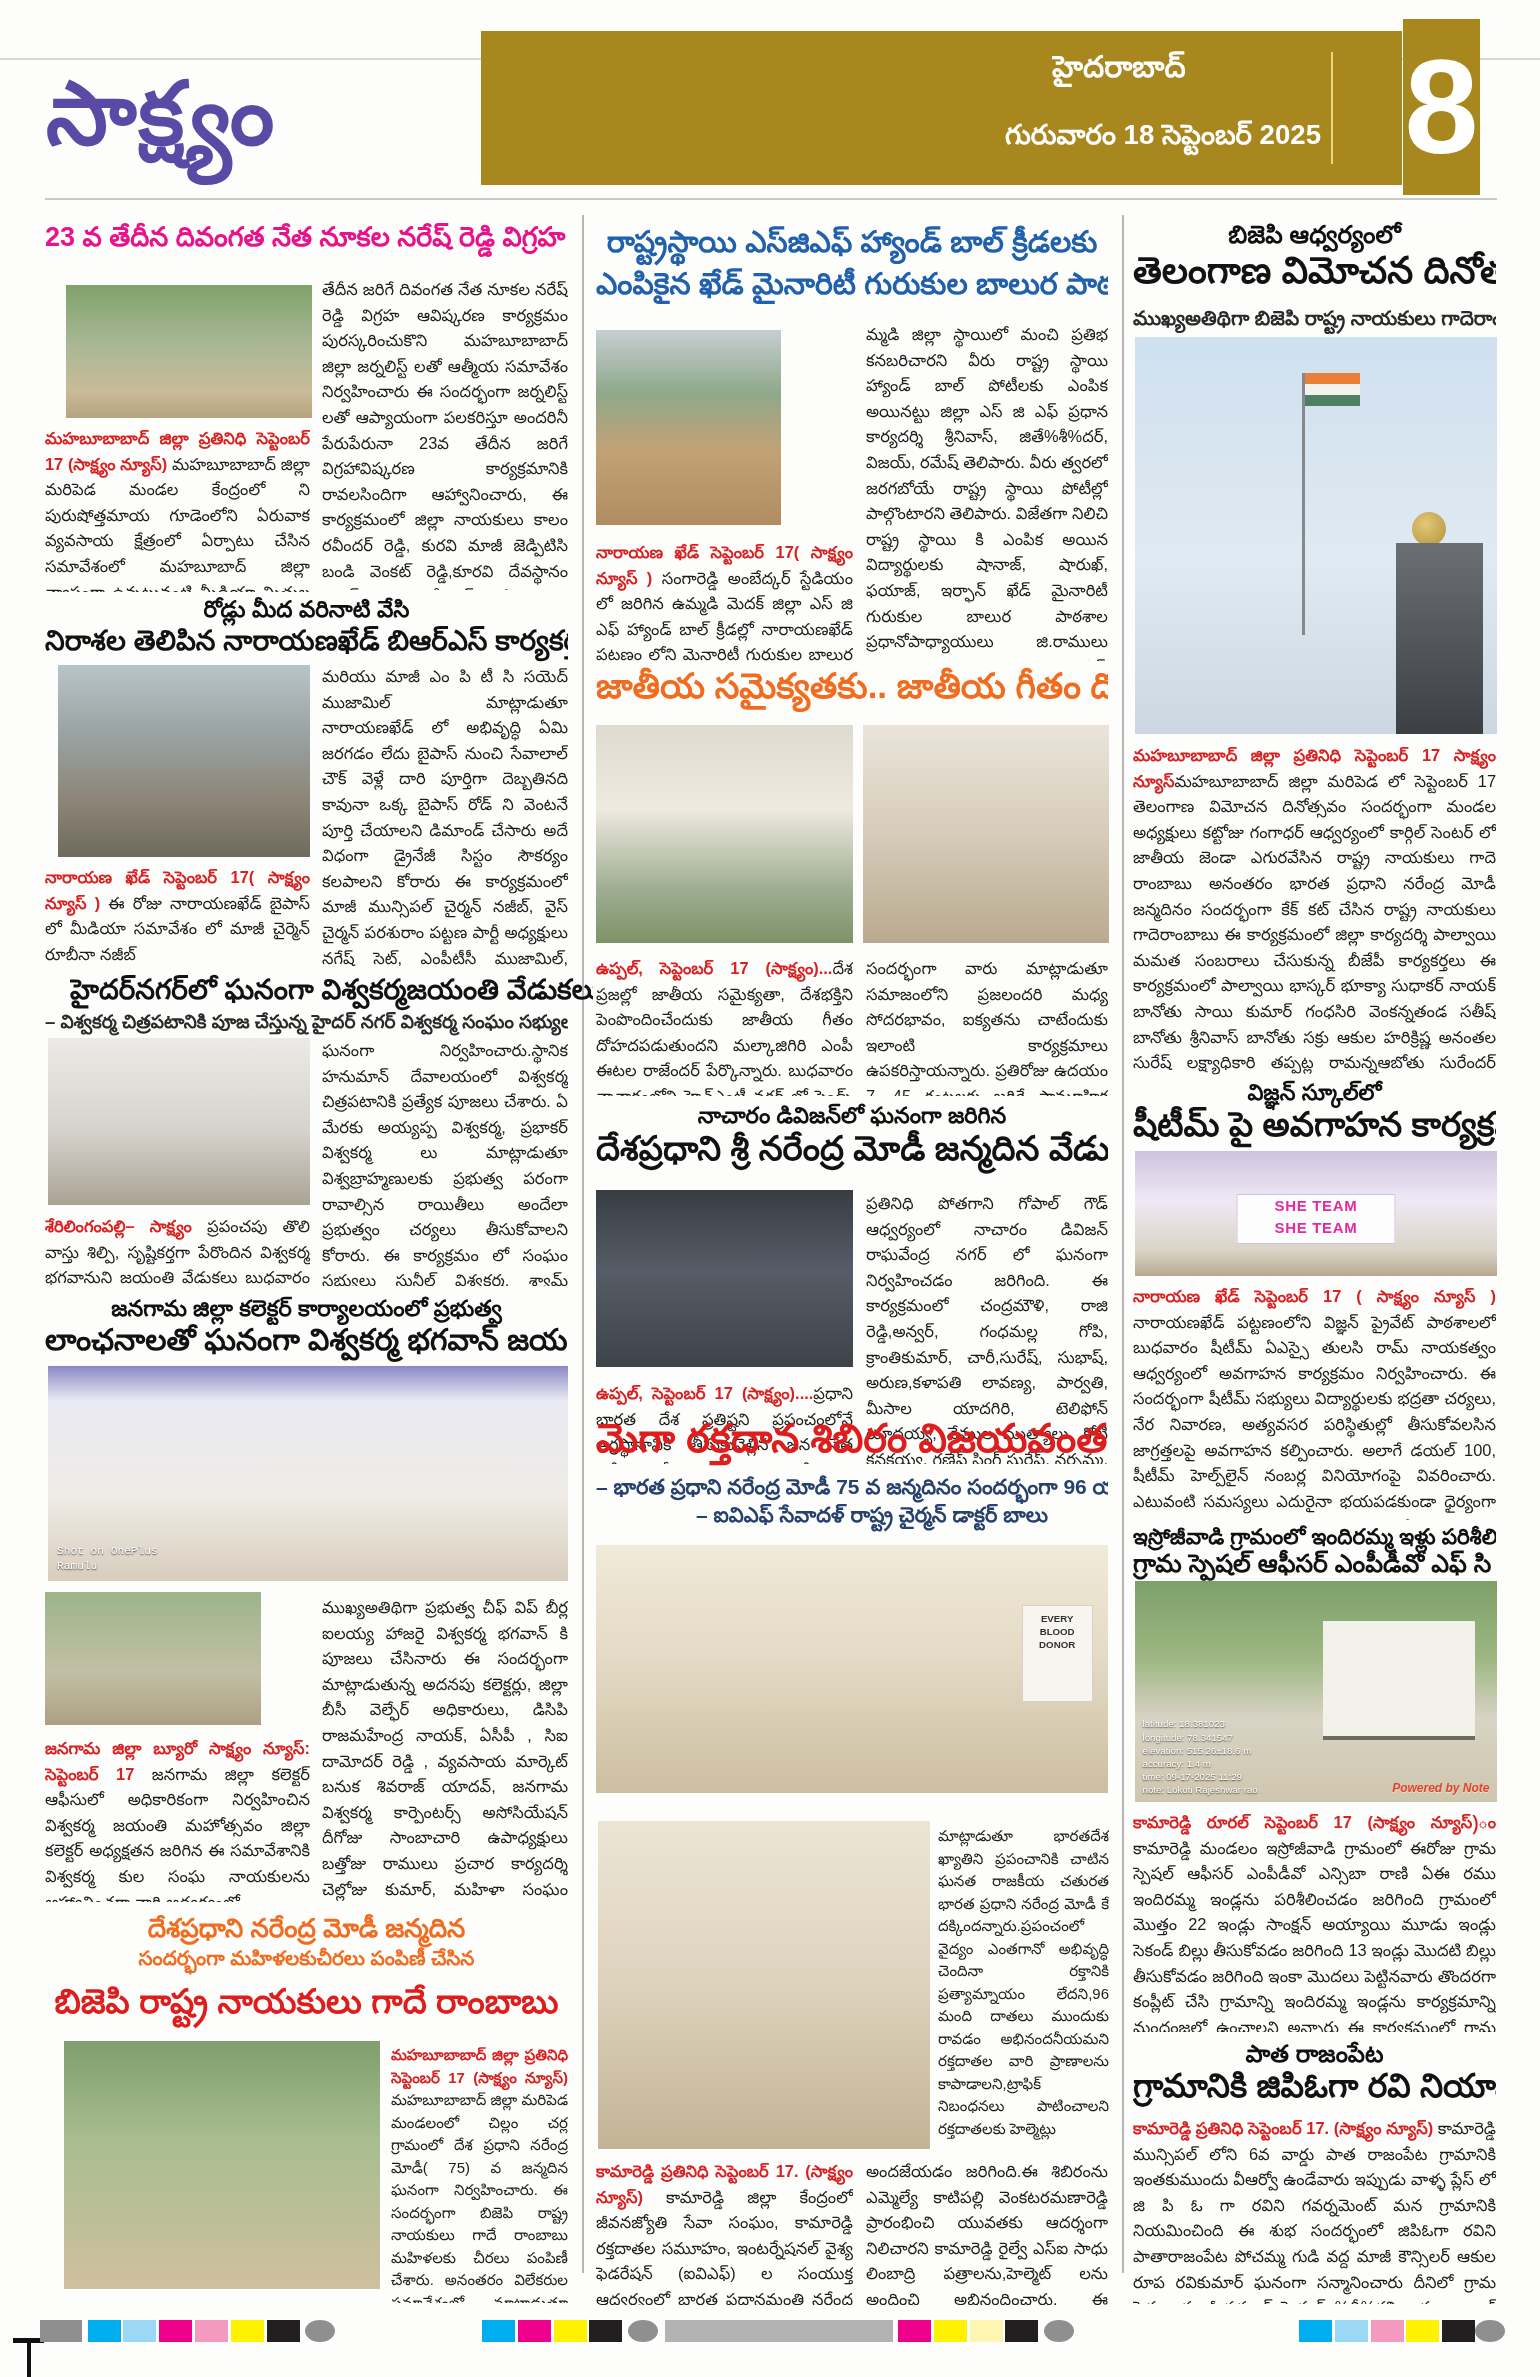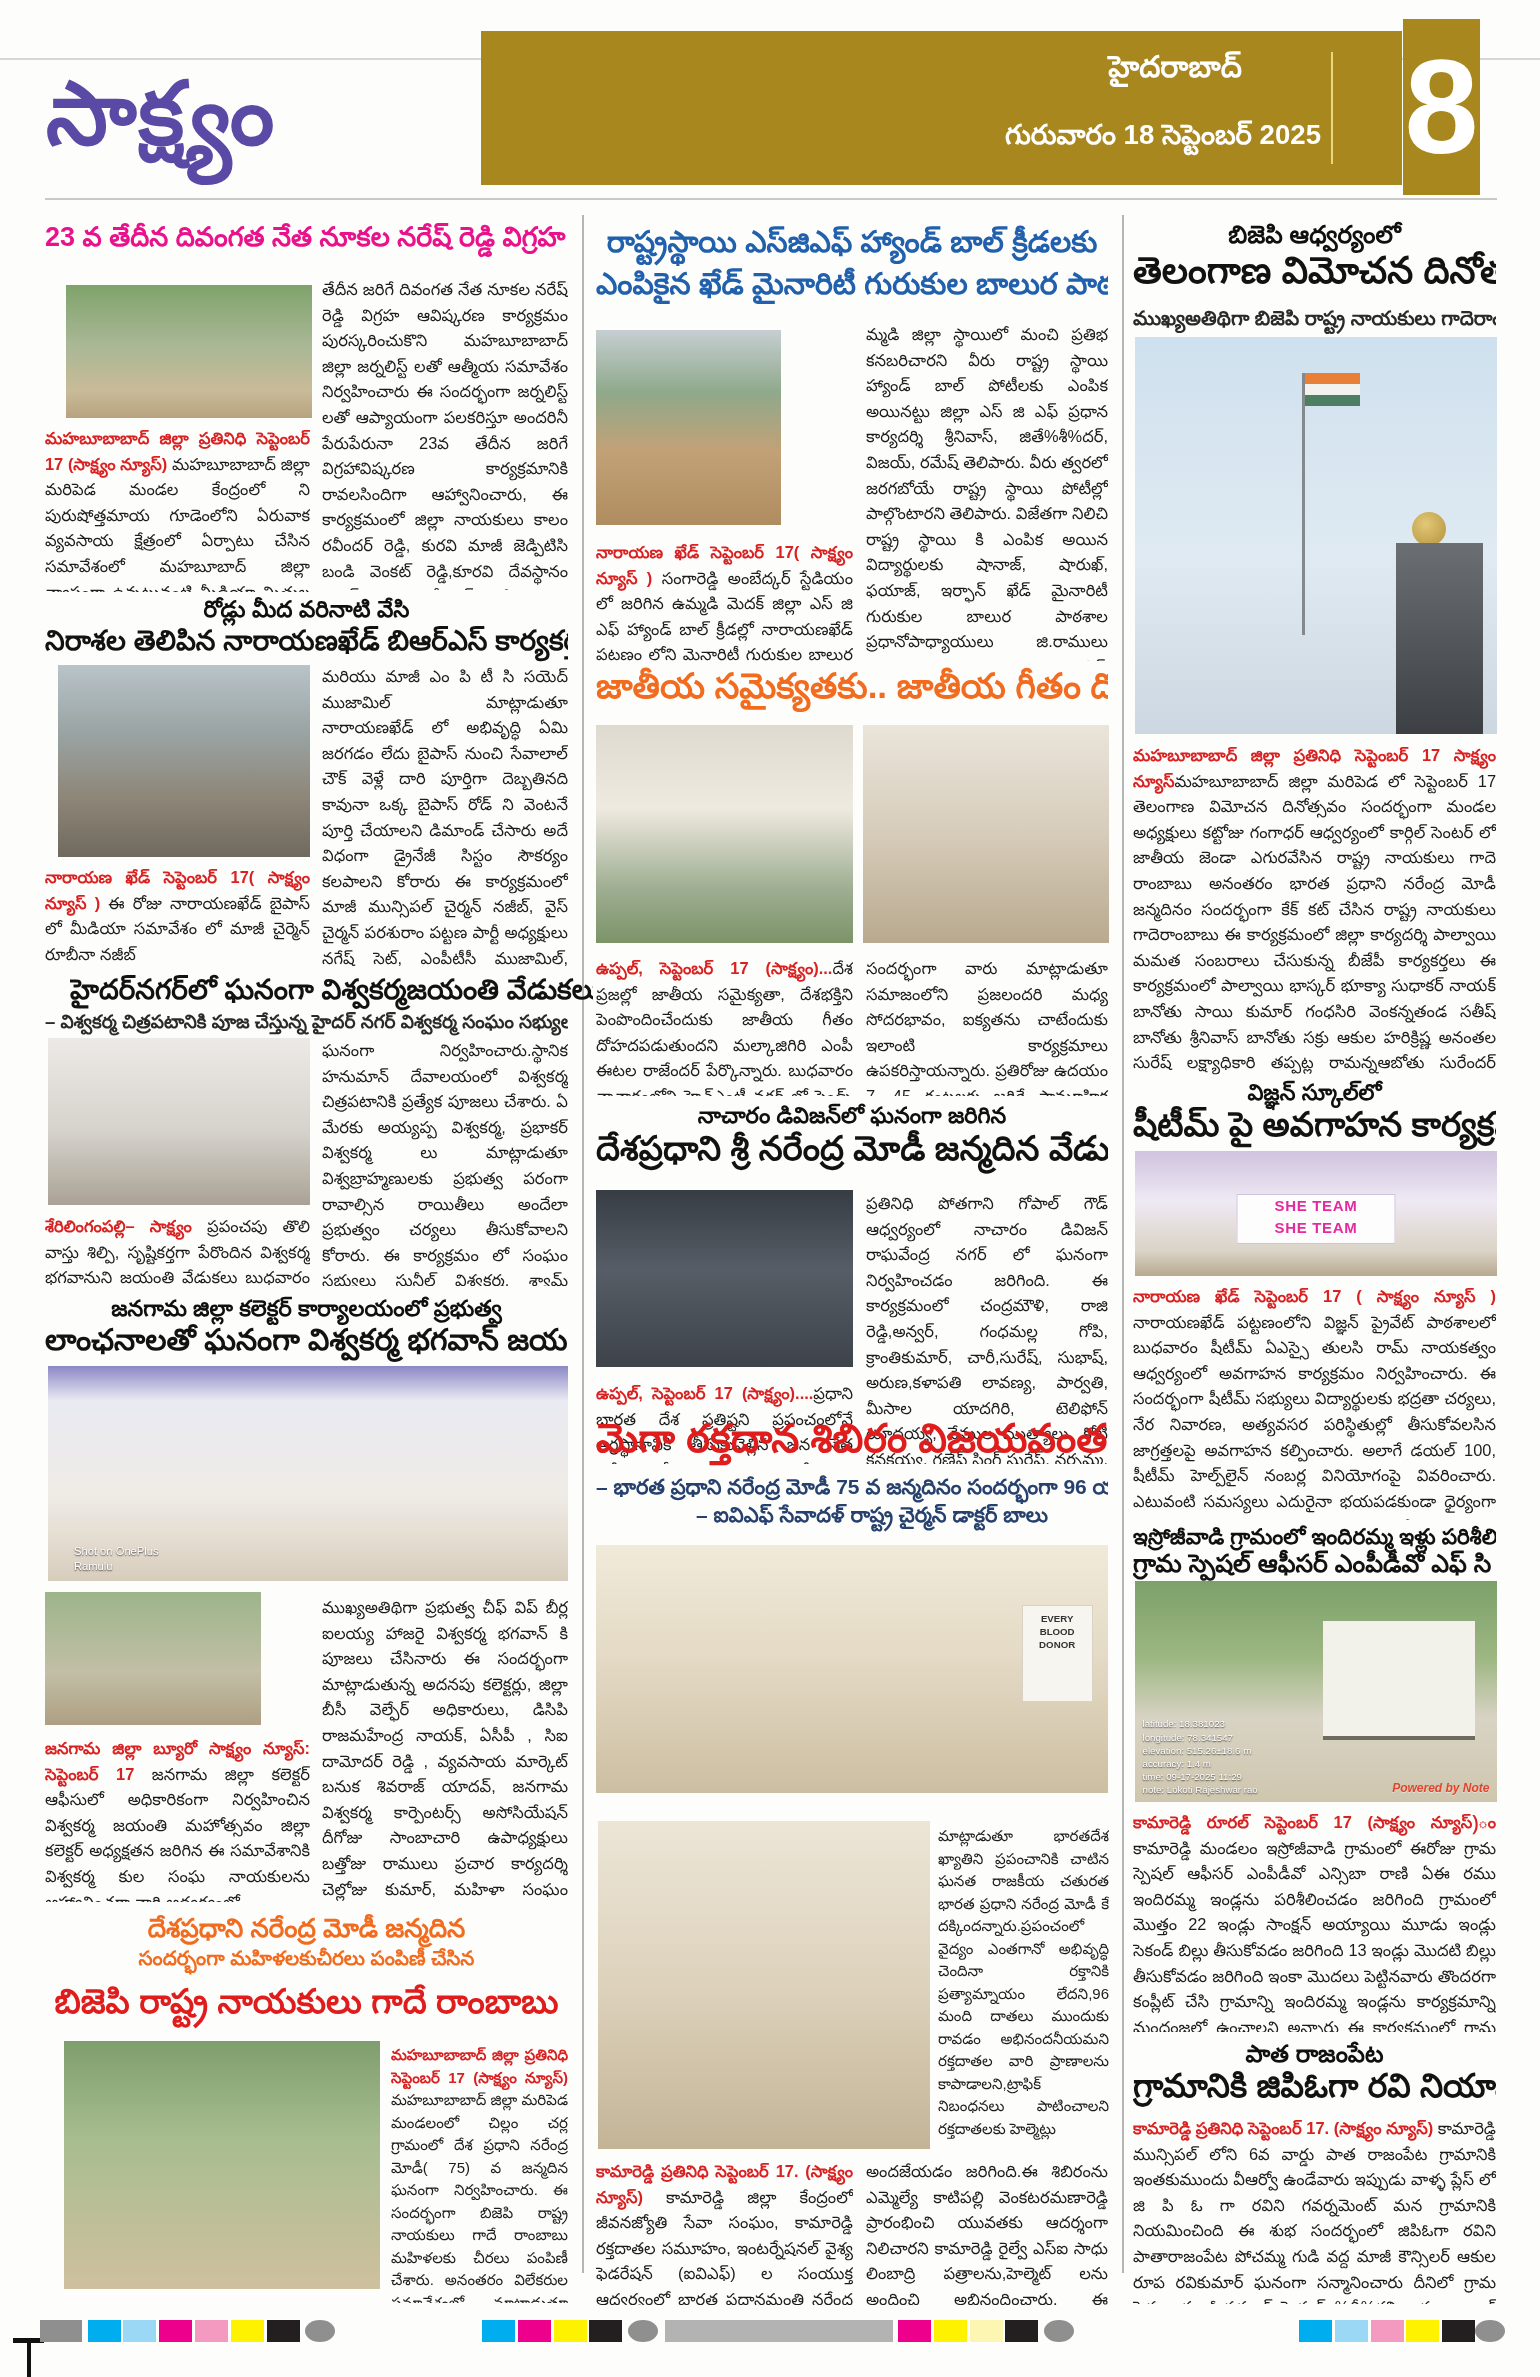--- a/index.html
+++ b/index.html
@@ -7,21 +7,21 @@
         font-family:"Liberation Sans","DejaVu Sans",sans-serif;color:#1b1b1b;}
   .rule-h{position:absolute;background:#c9c9c9;height:1.5px;}
   .rule-v{position:absolute;background:#b5b5b5;width:1.5px;}
   
   .logo{position:absolute;left:46px;top:39px;width:403px;height:157px;
         font-size:88px;font-weight:bold;color:#5a4aa5;line-height:149px;letter-spacing:1.5px;
         white-space:nowrap;overflow:hidden;}
   .band{position:absolute;left:481px;top:31px;width:921px;height:154px;background:#a8871f;}
   .section-title{position:absolute;left:127px;top:36px;width:552px;text-align:center;
         color:#ffffff;font-weight:bold;font-size:64px;white-space:nowrap;overflow:hidden;}
-  .city{position:absolute;right:104px;top:19.4px;width:246px;text-align:center;color:#fff;
+  .city{position:absolute;right:104px;top:19.4px;width:246px;text-align:left;color:#fff;
         font-weight:bold;font-size:30px;white-space:nowrap;overflow:hidden;}
   .pubdate{position:absolute;right:81px;top:88px;width:328px;text-align:right;color:#fff;
         font-weight:bold;font-size:27.6px;white-space:nowrap;overflow:hidden;}
   .band-sep{position:absolute;right:69px;top:21px;width:2.2px;height:112px;background:#ead879;}
   .pagenum{position:absolute;left:1403px;top:19.4px;width:77px;height:176px;background:#a8871f;
         color:#fff;font-size:133px;font-weight:bold;text-align:center;line-height:176px;}
   
   .kick{position:absolute;text-align:center;font-weight:bold;color:#101010;
         white-space:nowrap;overflow:hidden;}
   .hl{position:absolute;font-weight:bold;text-align:center;white-space:nowrap;overflow:hidden;}
@@ -121,21 +121,21 @@
     <div class="sub" style="left:45px;top:1011px;width:523px;font-size:18.6px;">– విశ్వకర్మ చిత్రపటానికి పూజ చేస్తున్న హైదర్ నగర్ విశ్వకర్మ సంఘం సభ్యులు</div>
     <div class="photo ph-temple" style="left:48px;top:1038px;width:262px;height:167px;"></div>
     <p class="body" style="left:45px;top:1214px;width:265px;height:72px;margin:0;"><b class="dl">శేరిలింగంపల్లి– సాక్ష్యం </b><span>ప్రపంచపు తొలి వాస్తు శిల్పి, సృష్టికర్తగా పేరొందిన విశ్వకర్మ భగవానుని జయంతి వేడుకలు బుధవారం హైదర్ నగర్ లో</span></p>
     <p class="body" style="left:322px;top:1038px;width:246px;height:248px;margin:0;"><span>ఘనంగా నిర్వహించారు.స్థానిక హనుమాన్ దేవాలయంలో విశ్వకర్మ చిత్రపటానికి ప్రత్యేక పూజలు చేశారు. ఏ మేరకు అయ్యప్ప విశ్వకర్మ, ప్రభాకర్ విశ్వకర్మ లు మాట్లాడుతూ విశ్వబ్రాహ్మణులకు ప్రభుత్వ పరంగా రావాల్సిన రాయితీలు అందేలా ప్రభుత్వం చర్యలు తీసుకోవాలని కోరారు. ఈ కార్యక్రమం లో సంఘం సభ్యులు సునీల్ విశ్వకర్మ, శ్యామ్ విశ్వకర్మ, సురేష్ విశ్వకర్మ, నాగప్ప విశ్వకర్మ, ఓంకార విశ్వకర్మ, బి. అశోక్,మారుతి విశ్వకర్మ, రాజు విశ్వకర్మ, జగన్నాథ్ విశ్వకర్మ, రఘు విశ్వకర్మ, మహదేవ్ విశ్వకర్మ ఏ.అశోక్,తదితరులు పాల్గొన్నారు.</span></p>
   </section>
 
   <section>
     <div class="kick" style="left:45px;top:1296px;width:523px;font-size:22.4px;">జనగామ జిల్లా కలెక్టర్ కార్యాలయంలో ప్రభుత్వ</div>
     <div class="hl hl-black" style="left:45px;top:1323px;width:523px;font-size:30px;">లాంఛనాలతో ఘనంగా విశ్వకర్మ భగవాన్ జయంతి వేడుకలు</div>
     <div class="photo ph-hall" style="left:48px;top:1366px;width:520px;height:215px;">
-      <div class="wm" style="left:26px;bottom:7.5px;">
+      <div class="wm" style="left:9px;bottom:7.5px;font-family:Liberation Mono, monospace;">
         <div>Shot on OnePlus</div>
         <div>Ramulu</div>
       </div>
     </div>
     <div class="photo ph-crowd" style="left:45px;top:1592px;width:216px;height:133px;"></div>
     <p class="body" style="left:45px;top:1736px;width:265px;height:166px;margin:0;"><b class="dl">జనగామ జిల్లా బ్యూరో సాక్ష్యం న్యూస్: సెప్టెంబర్ 17 </b><span>జనగామ జిల్లా కలెక్టర్ ఆఫీసులో అధికారికంగా నిర్వహించిన విశ్వకర్మ జయంతి మహోత్సవం జిల్లా కలెక్టర్ అధ్యక్షతన జరిగిన ఈ సమావేశానికి విశ్వకర్మ కుల సంఘ నాయకులను ఆహ్వానించగా వారి ఆధ్వర్యంలో</span></p>
     <p class="body" style="left:322px;top:1595px;width:246px;height:306px;margin:0;"><span>ముఖ్యఅతిథిగా ప్రభుత్వ చీఫ్ విప్ బీర్ల ఐలయ్య హాజరై విశ్వకర్మ భగవాన్ కి పూజలు చేసినారు ఈ సందర్భంగా మాట్లాడుతున్న అదనపు కలెక్టర్లు, జిల్లా బీసీ వెల్ఫేర్ అధికారులు, డిసిపి రాజమహేంద్ర నాయక్, ఏసీపీ , సిఐ దామోదర్ రెడ్డి , వ్యవసాయ మార్కెట్ బనుక శివరాజ్ యాదవ్, జనగామ విశ్వకర్మ కార్పెంటర్స్ అసోసియేషన్ దీగోజు సాంబాచారి ఉపాధ్యక్షులు బత్తోజు రాములు ప్రచార కార్యదర్శి చెల్లోజు కుమార్, మహిళా సంఘం అధ్యక్షురాలు గంగాభవాని ఇంకా సంఘం ముఖ్య నాయకులు విశ్వకర్మ భగవానుని పూజలో పాల్గొన్నారు.</span></p>
   </section>
 
   <section>

